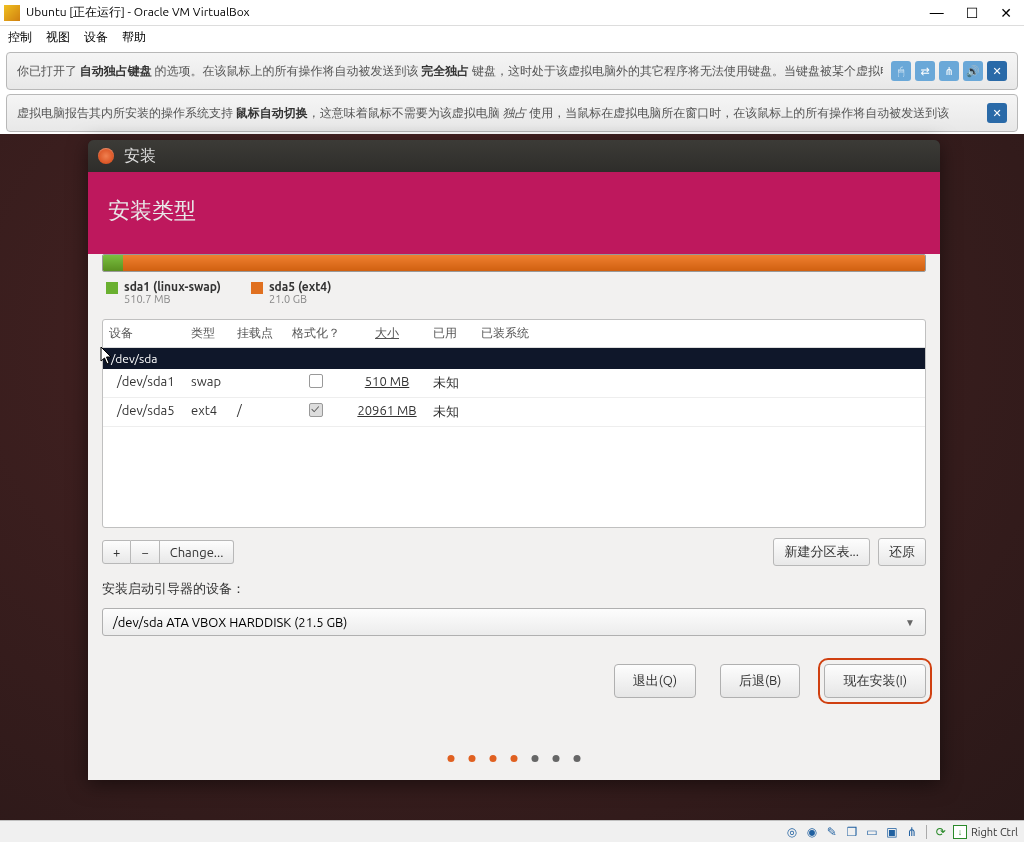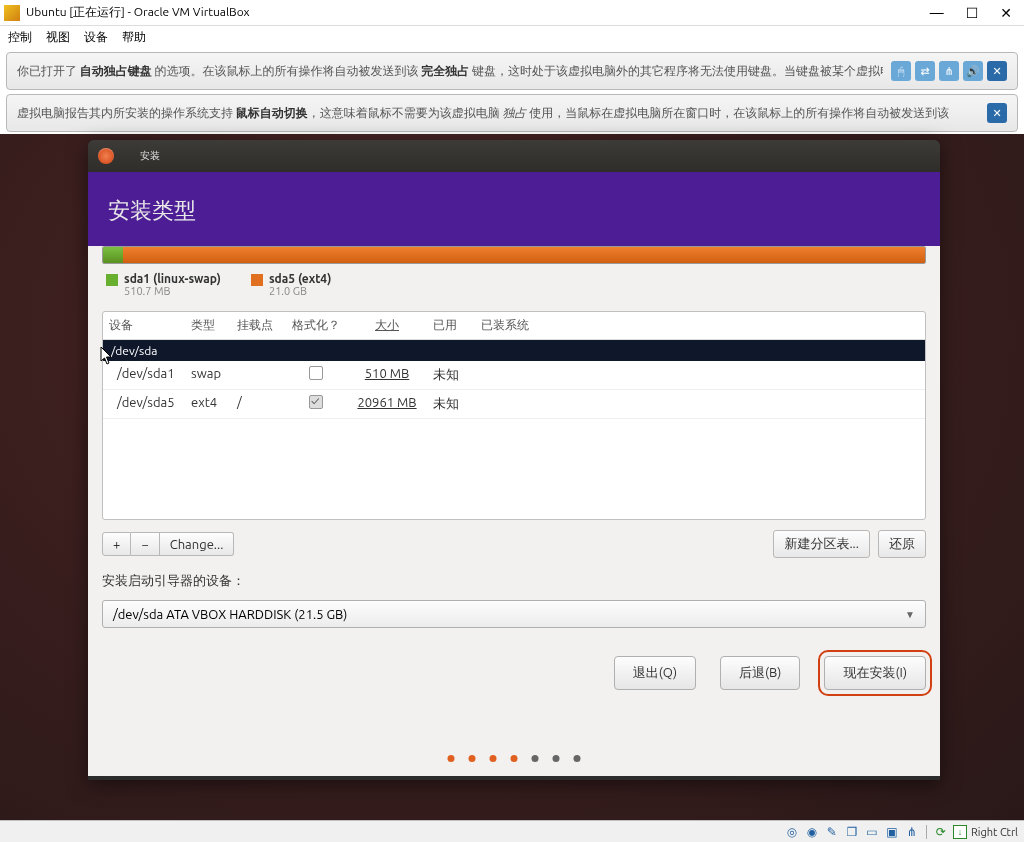--- a/index.html
+++ b/index.html
@@ -24,22 +24,22 @@
 .notif .ic { width: 20px; height: 20px; background: #6aa8d8; border-radius: 3px; display:flex;align-items:center;justify-content:center;color:#fff;font-size:11px; }
 .notif .ic.close { background:#2a6aa8; }
 
 
 .desktop { position: absolute; left:0; right:0; top: 134px; bottom: 22px; background: radial-gradient(ellipse at 40% 30%, #5e2b2b 0%, #3d1f1f 40%, #2a1818 100%); }
 
 
 .installer { position: absolute; left: 88px; top: 6px; width: 852px; height: 640px; background: #2c2c2c; border-radius: 6px 6px 0 0; box-shadow: 0 4px 20px rgba(0,0,0,0.5); overflow: hidden; }
 .inst-titlebar { height: 32px; background: linear-gradient(#3c3b37,#2e2d2a); display: flex; align-items: center; padding: 0 10px; gap: 10px; }
 .inst-close { width: 16px; height: 16px; border-radius: 50%; background: radial-gradient(#f08050,#d04010); box-shadow: inset 0 1px 1px rgba(255,255,255,0.3); cursor:pointer; }
-.inst-title { color: #ddd; font-size: 10px; margin-left: 16px; }
-.inst-heading { color: #e8e8e8; font-size: 22px; padding: 24px 20px 20px; background:#4c1d95; }
+.inst-title { color: #ddd; font-size: 16px; }
+.inst-heading { color: #e8e8e8; font-size: 22px; padding: 24px 20px 28px; background:#be185d; }
 
 .inst-body { background: #f2f1f0; padding: 0; height: calc(100% - 110px); display:flex; flex-direction:column; }
 
 .disk-bar { height: 18px; margin: 0 14px; display:flex; border-radius:2px; overflow:hidden; border:1px solid #999; }
 .disk-bar .seg { height:100%; }
 .disk-bar .seg.swap { background: linear-gradient(#7ac040,#5a9020); width: 2.4%; }
 .disk-bar .seg.ext4 { background: linear-gradient(#f08030,#d06010); flex:1; }
 
 .legend { display:flex; gap: 30px; padding: 8px 18px 14px; font-size: 12px; color:#333; }
 .legend .li { display:flex; align-items:flex-start; gap:6px; }

